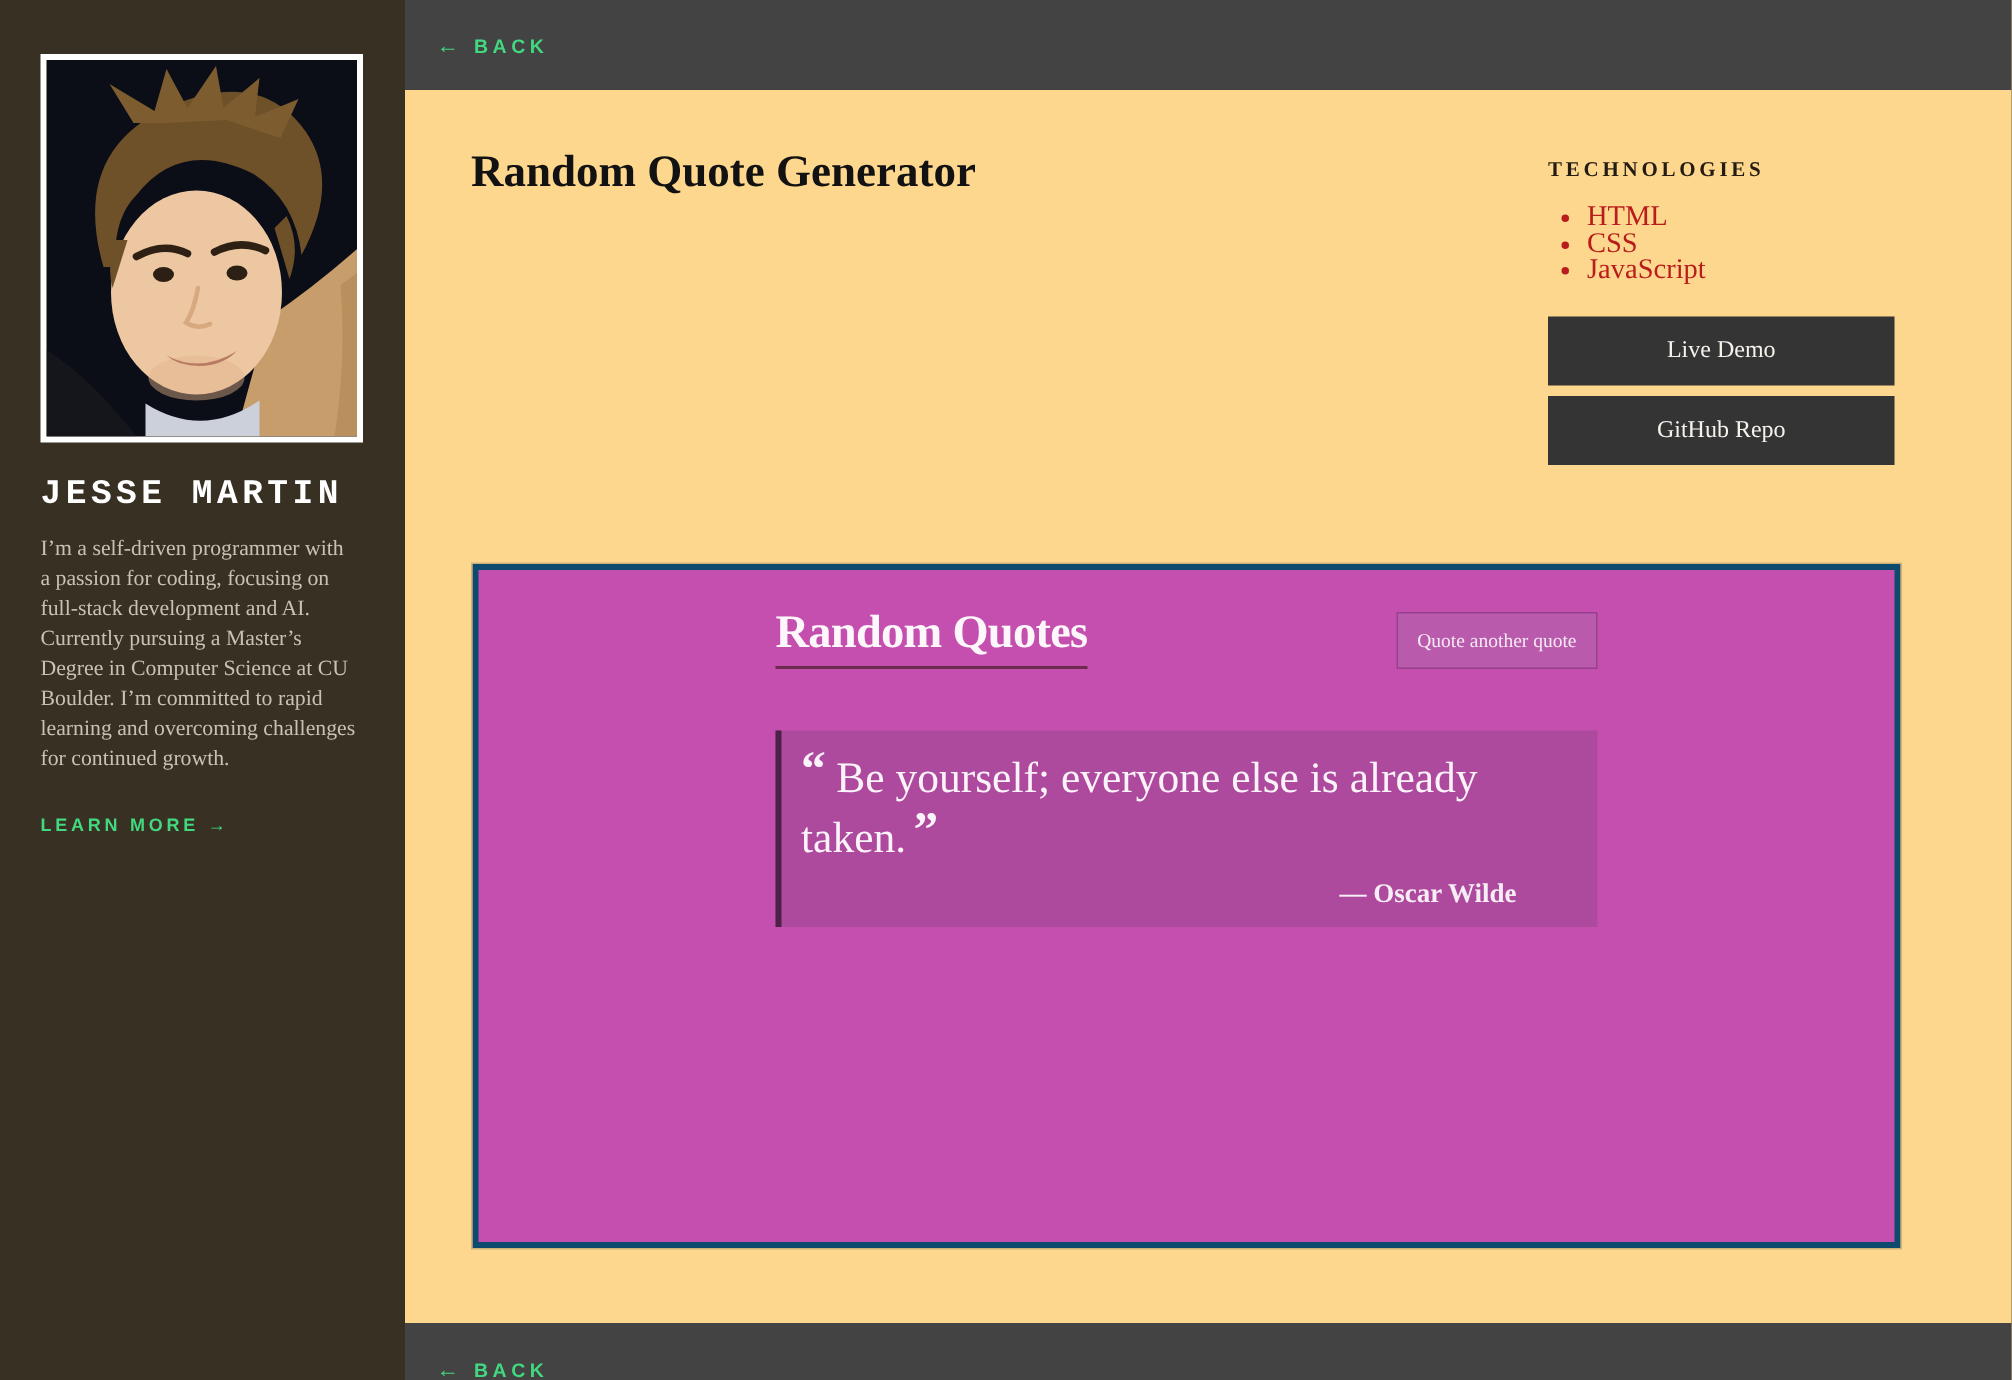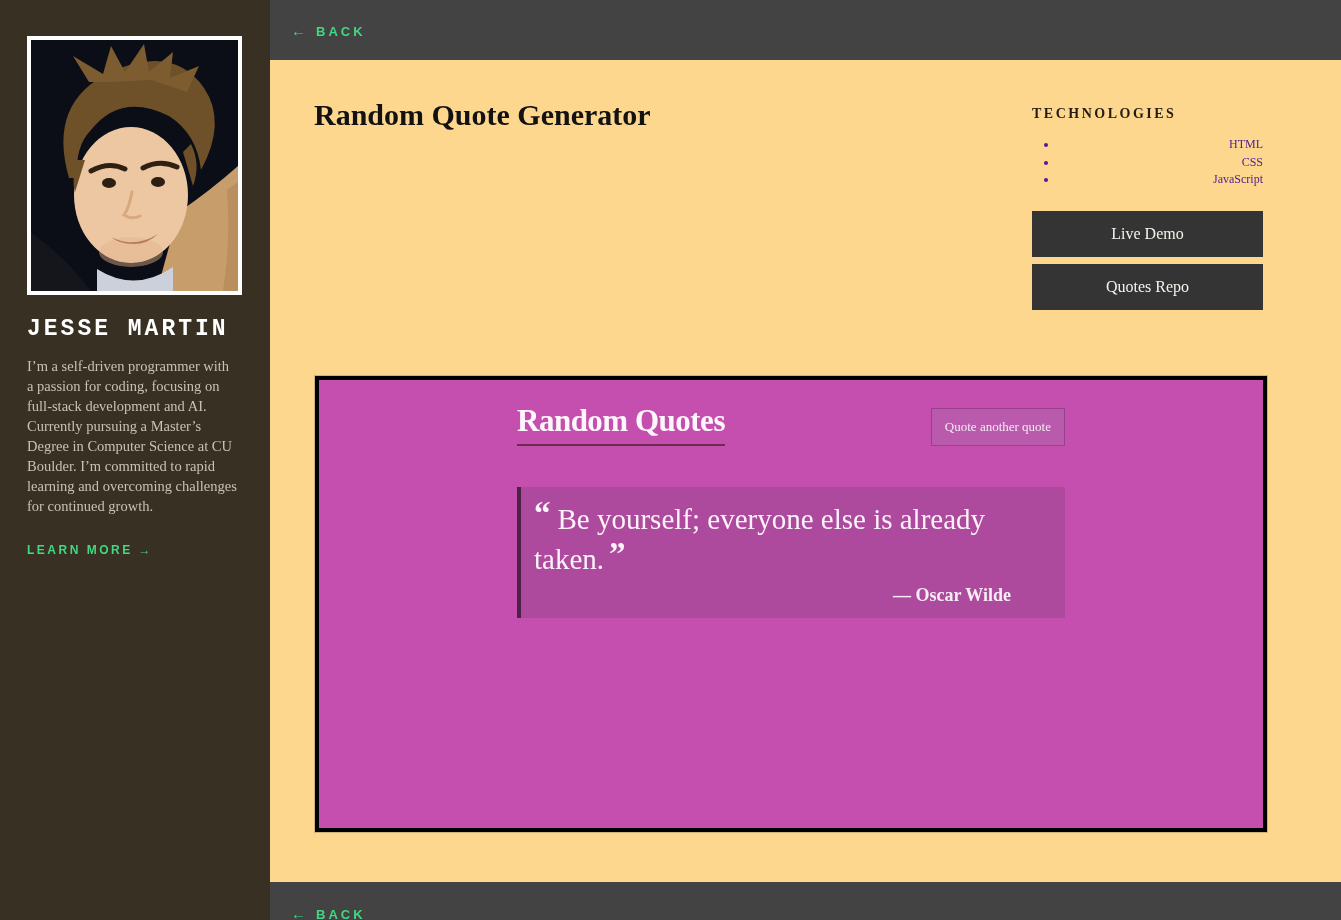--- a/index.html
+++ b/index.html
@@ -27,28 +27,28 @@
 
   .content { flex:1; background:var(--content-bg,#fdd78d); overflow:hidden; }
 
   .project-row { display:flex; justify-content:space-between; padding:38px 78px 0 44px; }
   .project-info { max-width:680px; margin-right:40px; }
   .project-title { font-size:30px; font-weight:bold; color:#121212; }
   .project-desc { margin-top:22px; font-size:17.5px; line-height:30px; color:#1c1c1c; }
 
   .tech-panel { width:231px; flex-shrink:0; }
   .tech-heading { margin-top:8px; font-size:14px; font-weight:bold; letter-spacing:2.5px; color:#241c12; }
-  .tech-list { margin-top:14px; padding-left:26px; font-size:12px; line-height:17.5px; color:#4c1d95;text-align:right; }
+  .tech-list { margin-top:14px; padding-left:26px; font-size:19px; line-height:17.5px; color:#b91c1c; }
   .panel-btn { display:flex; align-items:center; justify-content:center; width:100%; height:46px;
                margin-top:7px; background:var(--button-dark,#343434); border:none; cursor:pointer;
                color:#f6f3ec; font-family:"Liberation Serif", serif; font-size:16px; }
   .panel-btn.first { margin-top:22px;text-align:center; }
 
   
-  .demo-frame { margin:66px 0 13px 45px; width:944px; height:448px; border:4px solid #000000;
+  .demo-frame { margin:66px 0 13px 45px; width:944px; height:448px; border:4px solid #0c4a6e;
                 outline:1px solid #cdb378; background:var(--demo-magenta,#c44fae); box-sizing:content-box; }
   .demo-inner { width:548px; margin:0 auto; padding-top:23px; }
   .demo-header { display:flex; justify-content:space-between; align-items:flex-start; }
   .demo-title { font-size:31px; font-weight:bold; color:#fdf7fb; letter-spacing:-0.5px;
                 border-bottom:2px solid #6d2b50; padding-bottom:5px; }
   .demo-btn { margin-top:5px; background:#b95aad; border:1px solid #97418d; color:#f6e9f3;
               font-family:"Liberation Serif", serif; font-size:13px; padding:10px 13px; cursor:pointer; }
   .quote-box { margin-top:41px; background:var(--quote-box,#ad4a9e); border-left:4px solid #4b2145;
                padding:12px 20px 12px 13px; }
   .quote-text { font-size:29px; line-height:39px; color:#fbf3f9; }
@@ -102,21 +102,21 @@
         <h2 class="project-title">Random Quote Generator</h2>
       </div>
       <div class="tech-panel">
         <h3 class="tech-heading">TECHNOLOGIES</h3>
         <ul class="tech-list">
           <li>HTML</li>
           <li>CSS</li>
           <li>JavaScript</li>
         </ul>
         <button class="panel-btn first">Live Demo</button>
-        <button class="panel-btn">Quotes Repo</button>
+        <button class="panel-btn">GitHub Repo</button>
       </div>
     </div>
 
     <div class="demo-frame">
       <div class="demo-inner">
         <div class="demo-header">
           <h3 class="demo-title">Random Quotes</h3>
           <button class="demo-btn">Quote another quote</button>
         </div>
         <div class="quote-box">

